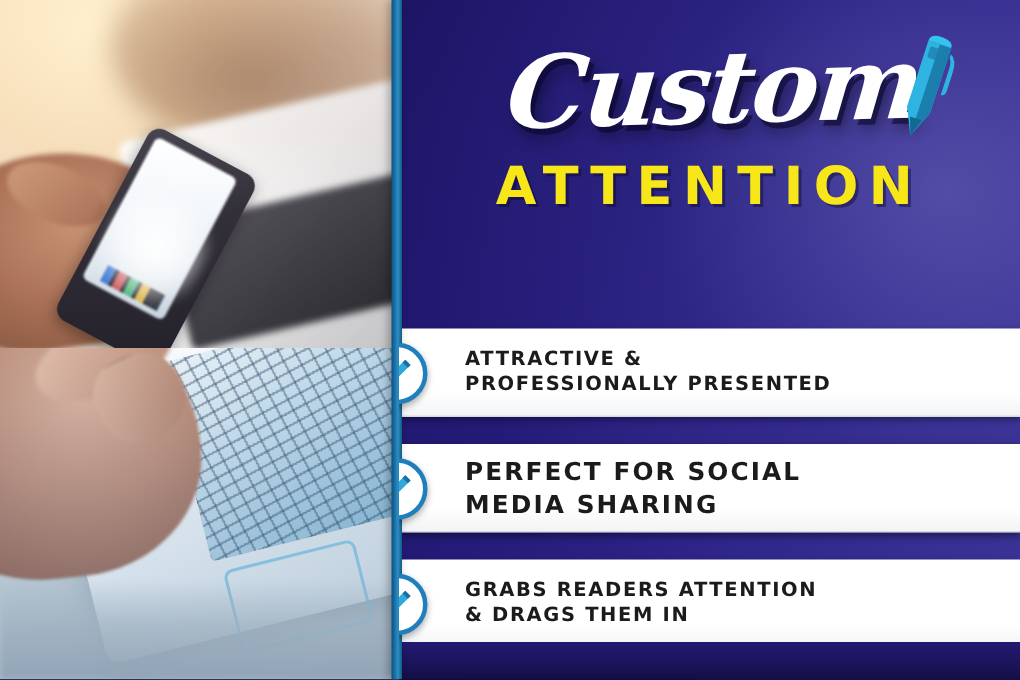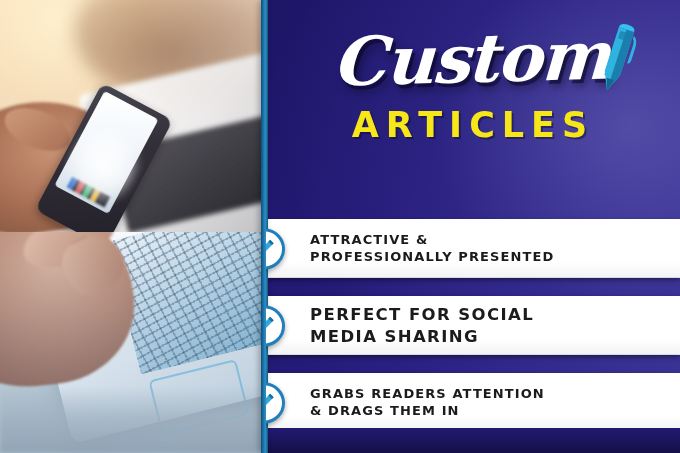--- a/index.html
+++ b/index.html
@@ -339,21 +339,21 @@
           <path d="M9 6 L25 6 L25 52 L17 70 L9 52 Z" fill="#2fb3e0"></path>
           <path d="M17 6 L25 6 L25 52 L17 70 Z" fill="#1b7fae"></path>
           <path d="M9 6 Q9 1 17 1 Q25 1 25 6 Z" fill="#35c2ee"></path>
           <rect x="11.5" y="9" width="11" height="8" rx="1.5" fill="#1b7fae" opacity="0.75"></rect>
           <path d="M26 10 Q31 12 31 22 L31 34 Q31 38 28 38 L28 22 Q28 14 26 13 Z" fill="#2fb3e0"></path>
           <path d="M13 58 L17 70 L21 58 Z" fill="#14688f"></path>
         </svg>
       </div>
 
       <div class="kicker">
-        <span class="l2">ARTICLES</span>
+        <span class="l2">ATTENTION</span>
       </div>
 
     </div>
 
     <div class="bars">
 
       <div class="bar">
         <div class="badge">
           <svg viewBox="0 0 24 24">
             <path d="M17.2 3.3 L20.7 6.8 L9.2 18.3 L4.6 19.4 L5.7 14.8 Z" fill="#2fa8dc"></path>

